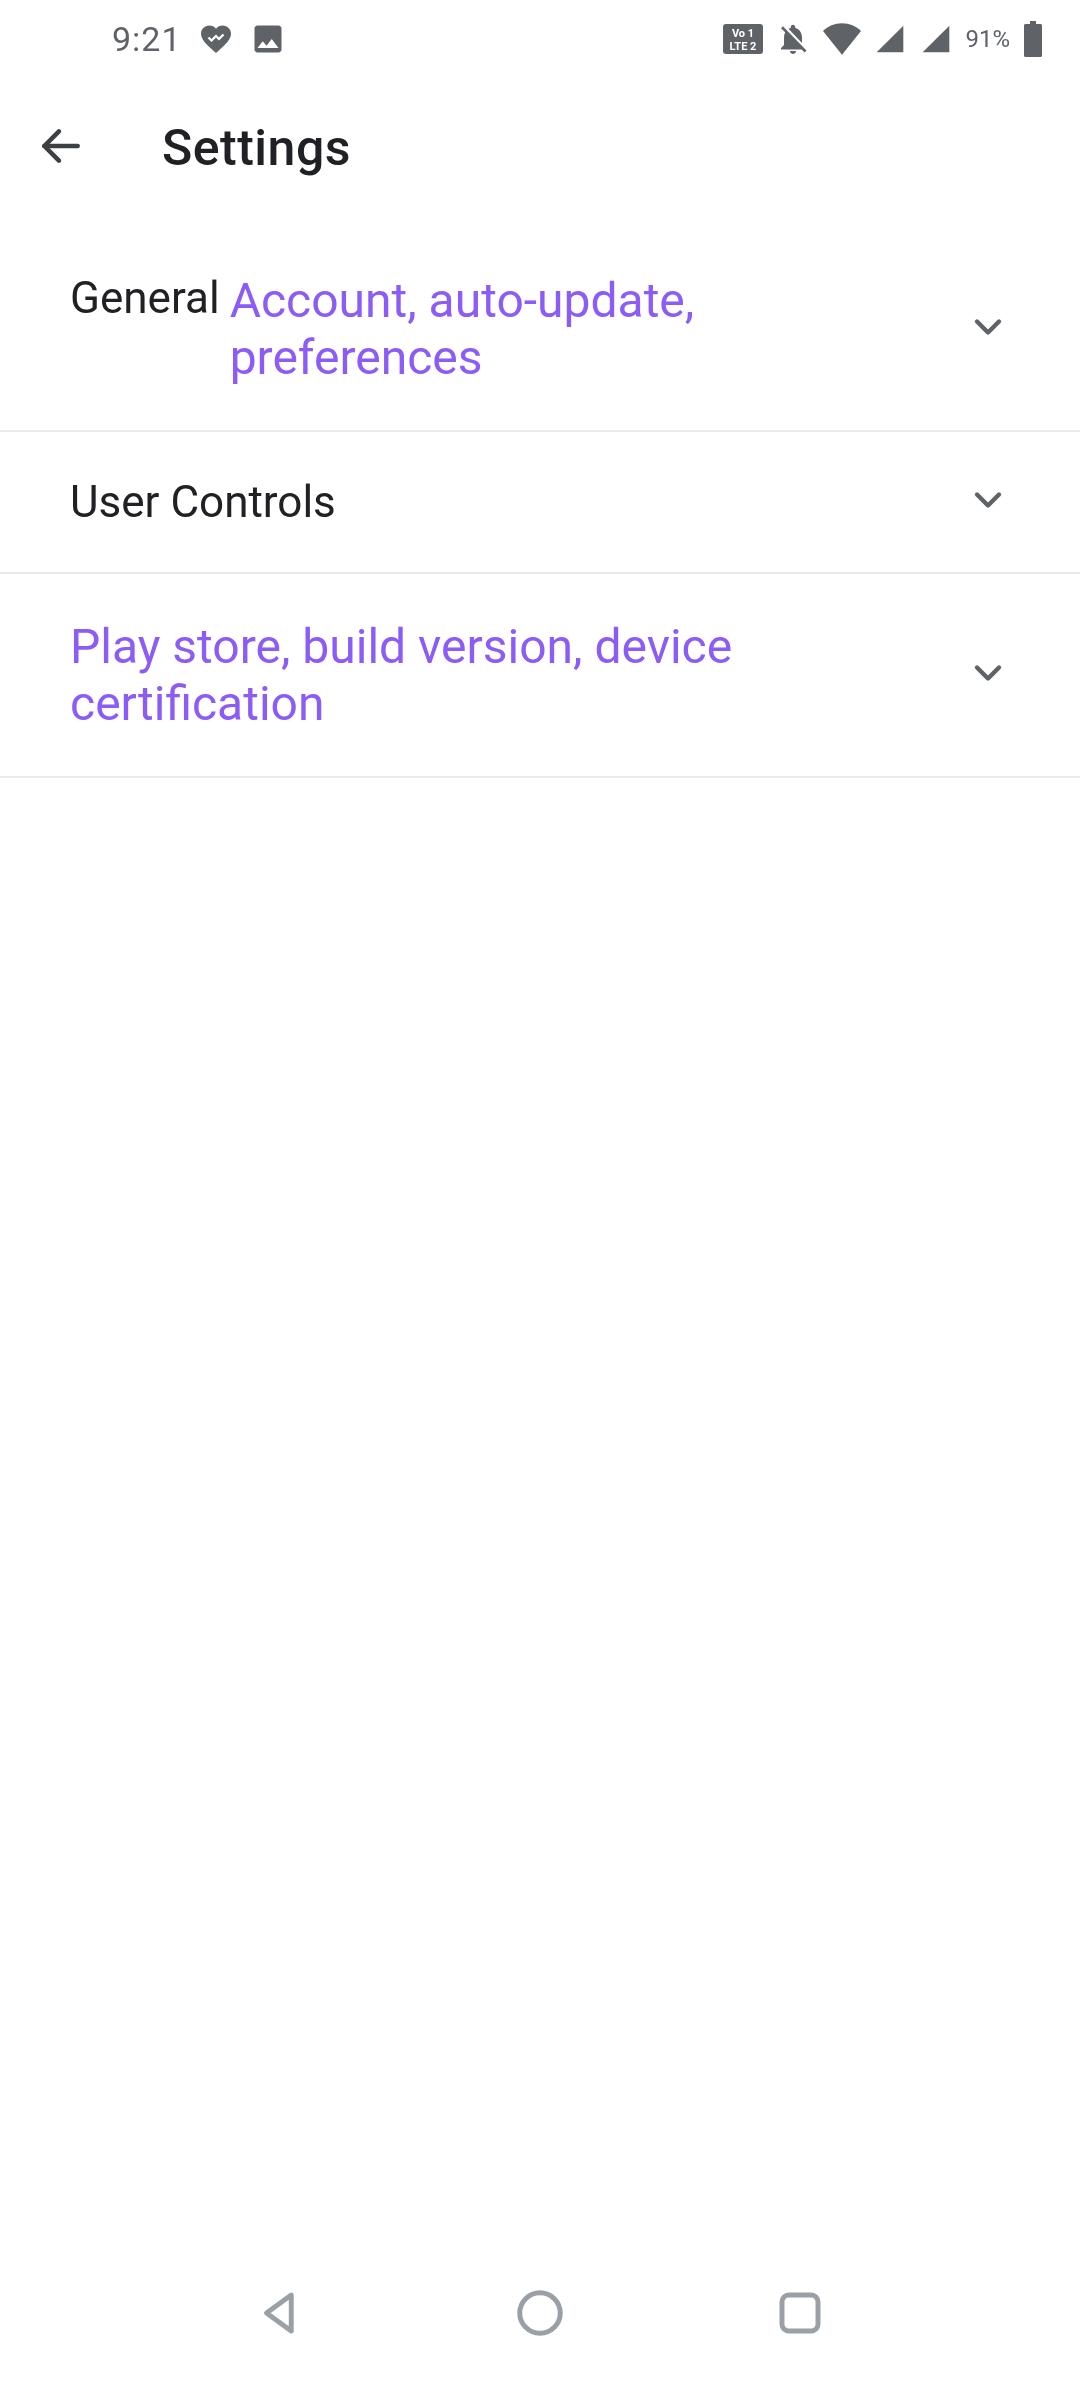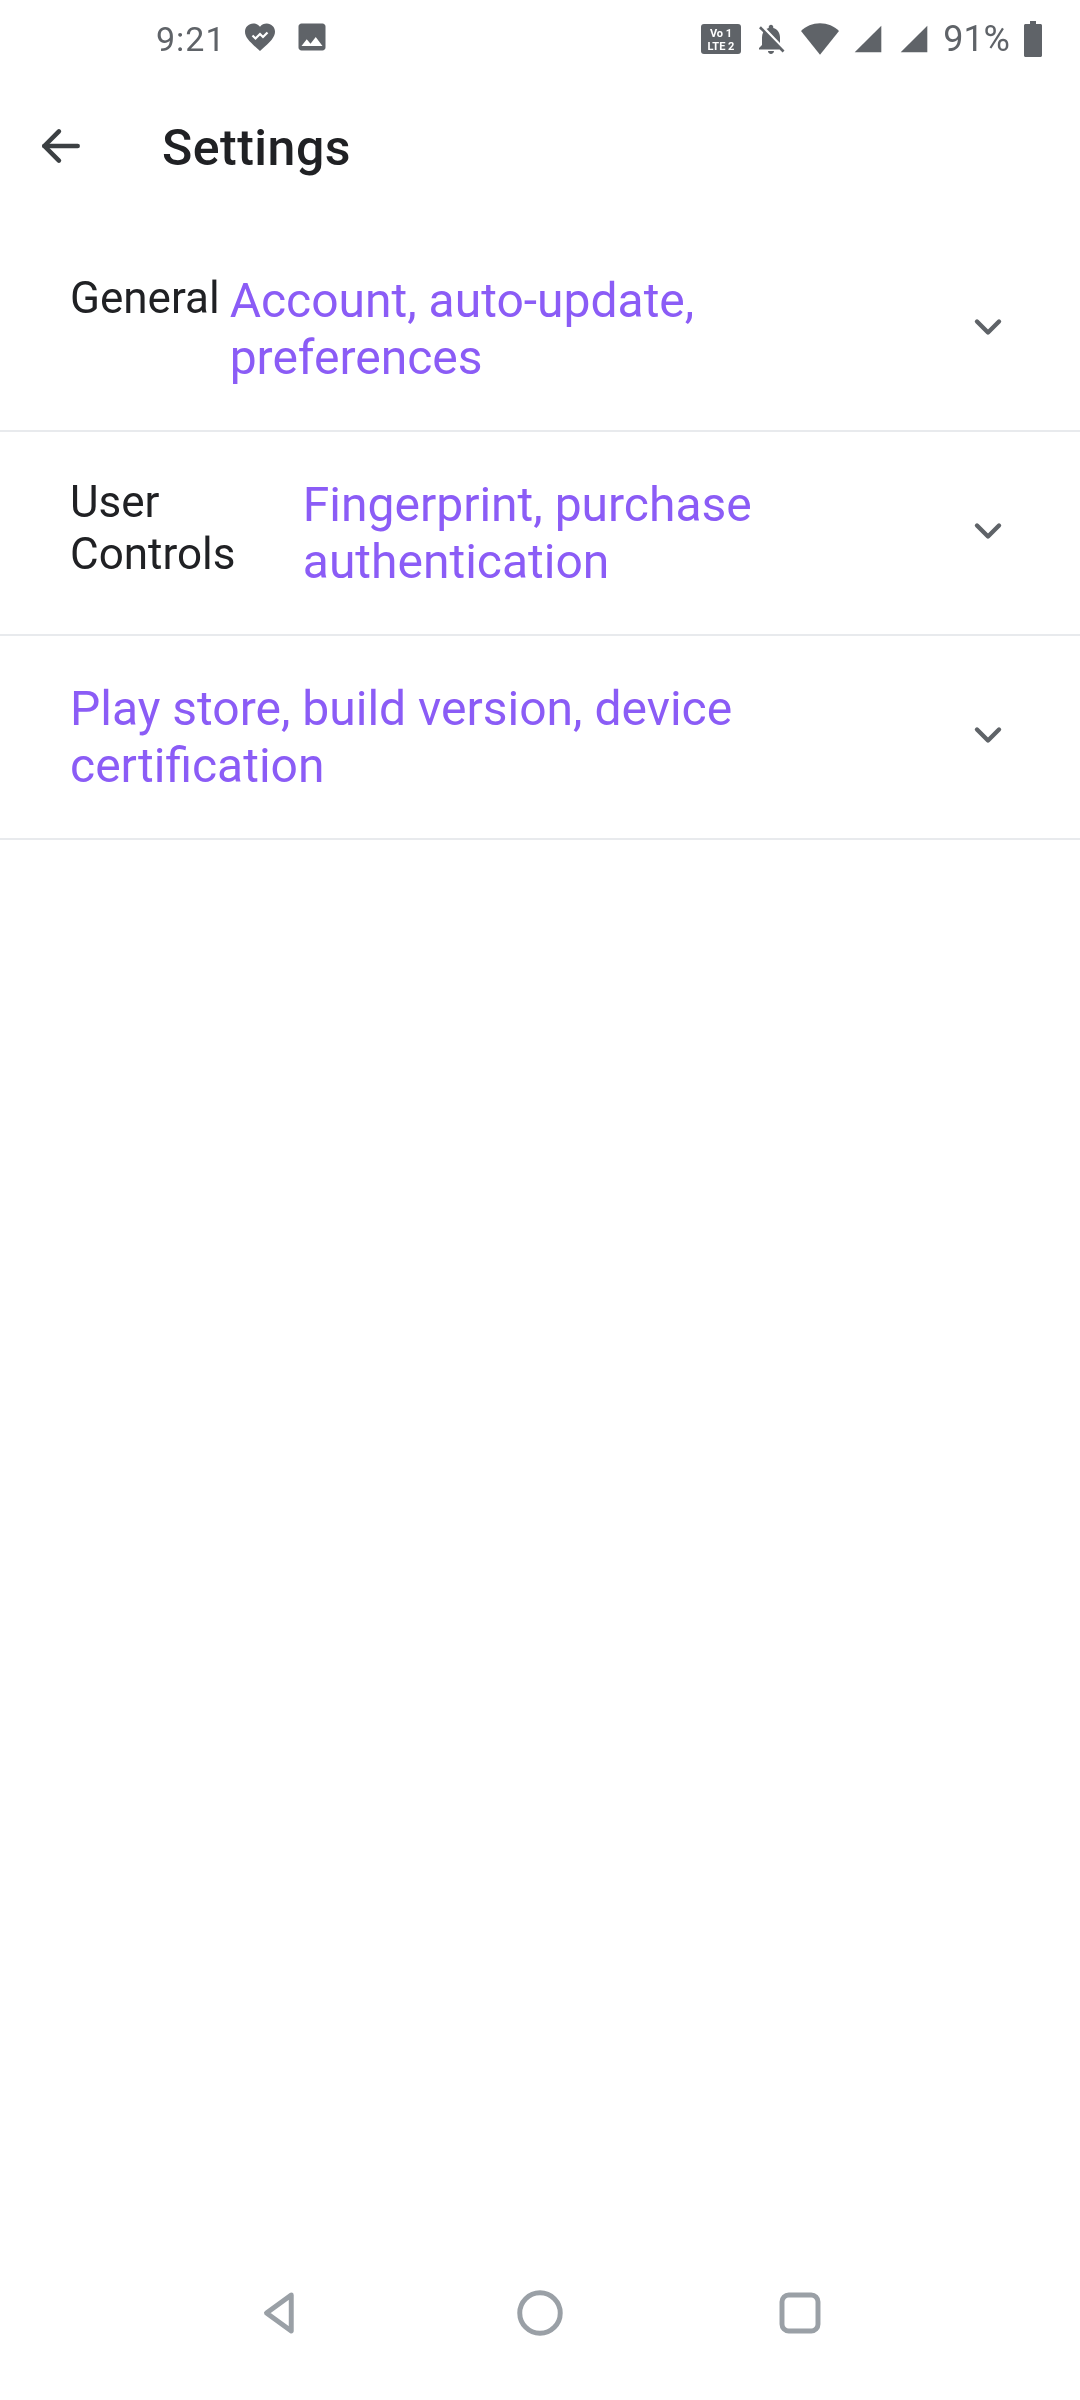--- a/index.html
+++ b/index.html
@@ -17,34 +17,34 @@
     .status-bar {
       height: 78px;
       display: flex;
       align-items: center;
       padding: 0 36px 0 36px;
       font-size: 34px;
       color: #5f6368;
     }
     .status-left {
       display: flex;
-      align-items: flex-start;
+      align-items: center;
       gap: 16px;
-      margin-left: 120px;
+      margin-left: 76px;
     }
     .status-right {
       margin-left: auto;
       display: flex;
       align-items: center;
       gap: 12px;
       text-align: center;
     }
     .status-time { font-weight: 400; letter-spacing: 1px; }
     .status-icon { display: inline-flex; align-items: center; }
-    .battery-pct { font-size: 36px; }
+    .battery-pct { font-size: 24px; }
 
     
     .app-bar {
       height: 140px;
       display: flex;
       align-items: center;
       padding: 0 36px;
       gap: 76px;
     }
     .app-title {
@@ -173,21 +173,20 @@
     <span class="chevron">
       <svg width="44" height="44" viewBox="0 0 24 24" fill="none" stroke="#5f6368" stroke-width="2.4" stroke-linecap="round" stroke-linejoin="round">
           <polyline points="6 9 12 15 18 9"></polyline>
         </svg>
     </span>
   </div>
 
   <div class="setting-row">
     <div class="setting-text">
       <span class="setting-title">User Controls</span>
-      <span class="setting-sub">Fingerprint, purchase authentication</span>
     </div>
     <span class="chevron">
       <svg width="44" height="44" viewBox="0 0 24 24" fill="none" stroke="#5f6368" stroke-width="2.4" stroke-linecap="round" stroke-linejoin="round">
           <polyline points="6 9 12 15 18 9"></polyline>
         </svg>
     </span>
   </div>
 
 
   <div class="setting-row">

